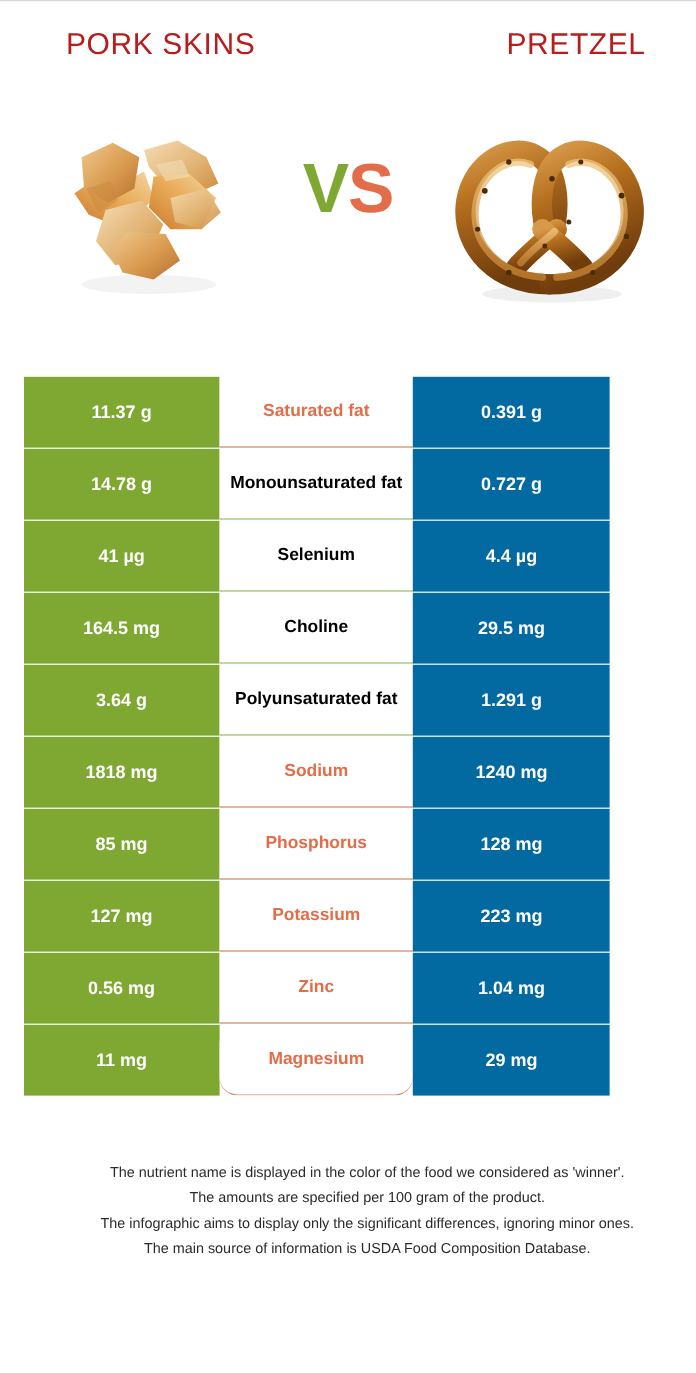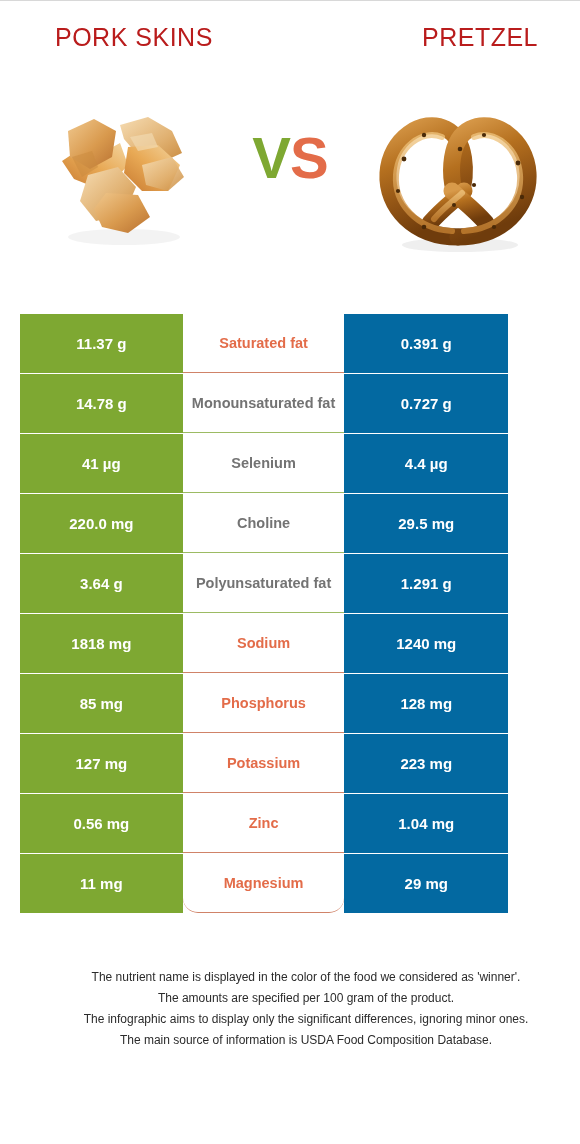--- a/index.html
+++ b/index.html
@@ -96,21 +96,21 @@
     font-size: 14.5px;
     text-align: left;
     border-bottom: 1px solid transparent;
   }
   .cell-right {
     width: 181px;
     background: #0369a1;
     color: #ffffff;
     font-weight: bold;
   }
-  .row.win-green  .cell-name { color: #737373; border-bottom-color: #9cbb63; }
+  .row.win-green  .cell-name { color: #000000; border-bottom-color: #9cbb63; }
   .row.win-orange .cell-name { color: #E36C49; border-bottom-color: #d08368; }
   .row:last-child .cell-name { border-bottom-color: transparent; border-radius: 15px; }
   .row.win-orange.last .cell-name { border-bottom: 1px solid #d08368; }
 
   
   .footer {
     position: absolute;
     left: 0;
     top: 966px;
     width: 580px;
@@ -223,21 +223,21 @@
       <div class="cell cell-left">14.78 g</div>
       <div class="cell cell-name">Monounsaturated fat</div>
       <div class="cell cell-right">0.727 g</div>
     </div>
     <div class="row win-green">
       <div class="cell cell-left">41 µg</div>
       <div class="cell cell-name">Selenium</div>
       <div class="cell cell-right">4.4 µg</div>
     </div>
     <div class="row win-green">
-      <div class="cell cell-left">220.0 mg</div>
+      <div class="cell cell-left">164.5 mg</div>
       <div class="cell cell-name">Choline</div>
       <div class="cell cell-right">29.5 mg</div>
     </div>
     <div class="row win-green">
       <div class="cell cell-left">3.64 g</div>
       <div class="cell cell-name">Polyunsaturated fat</div>
       <div class="cell cell-right">1.291 g</div>
     </div>
     <div class="row win-orange">
       <div class="cell cell-left">1818 mg</div>

